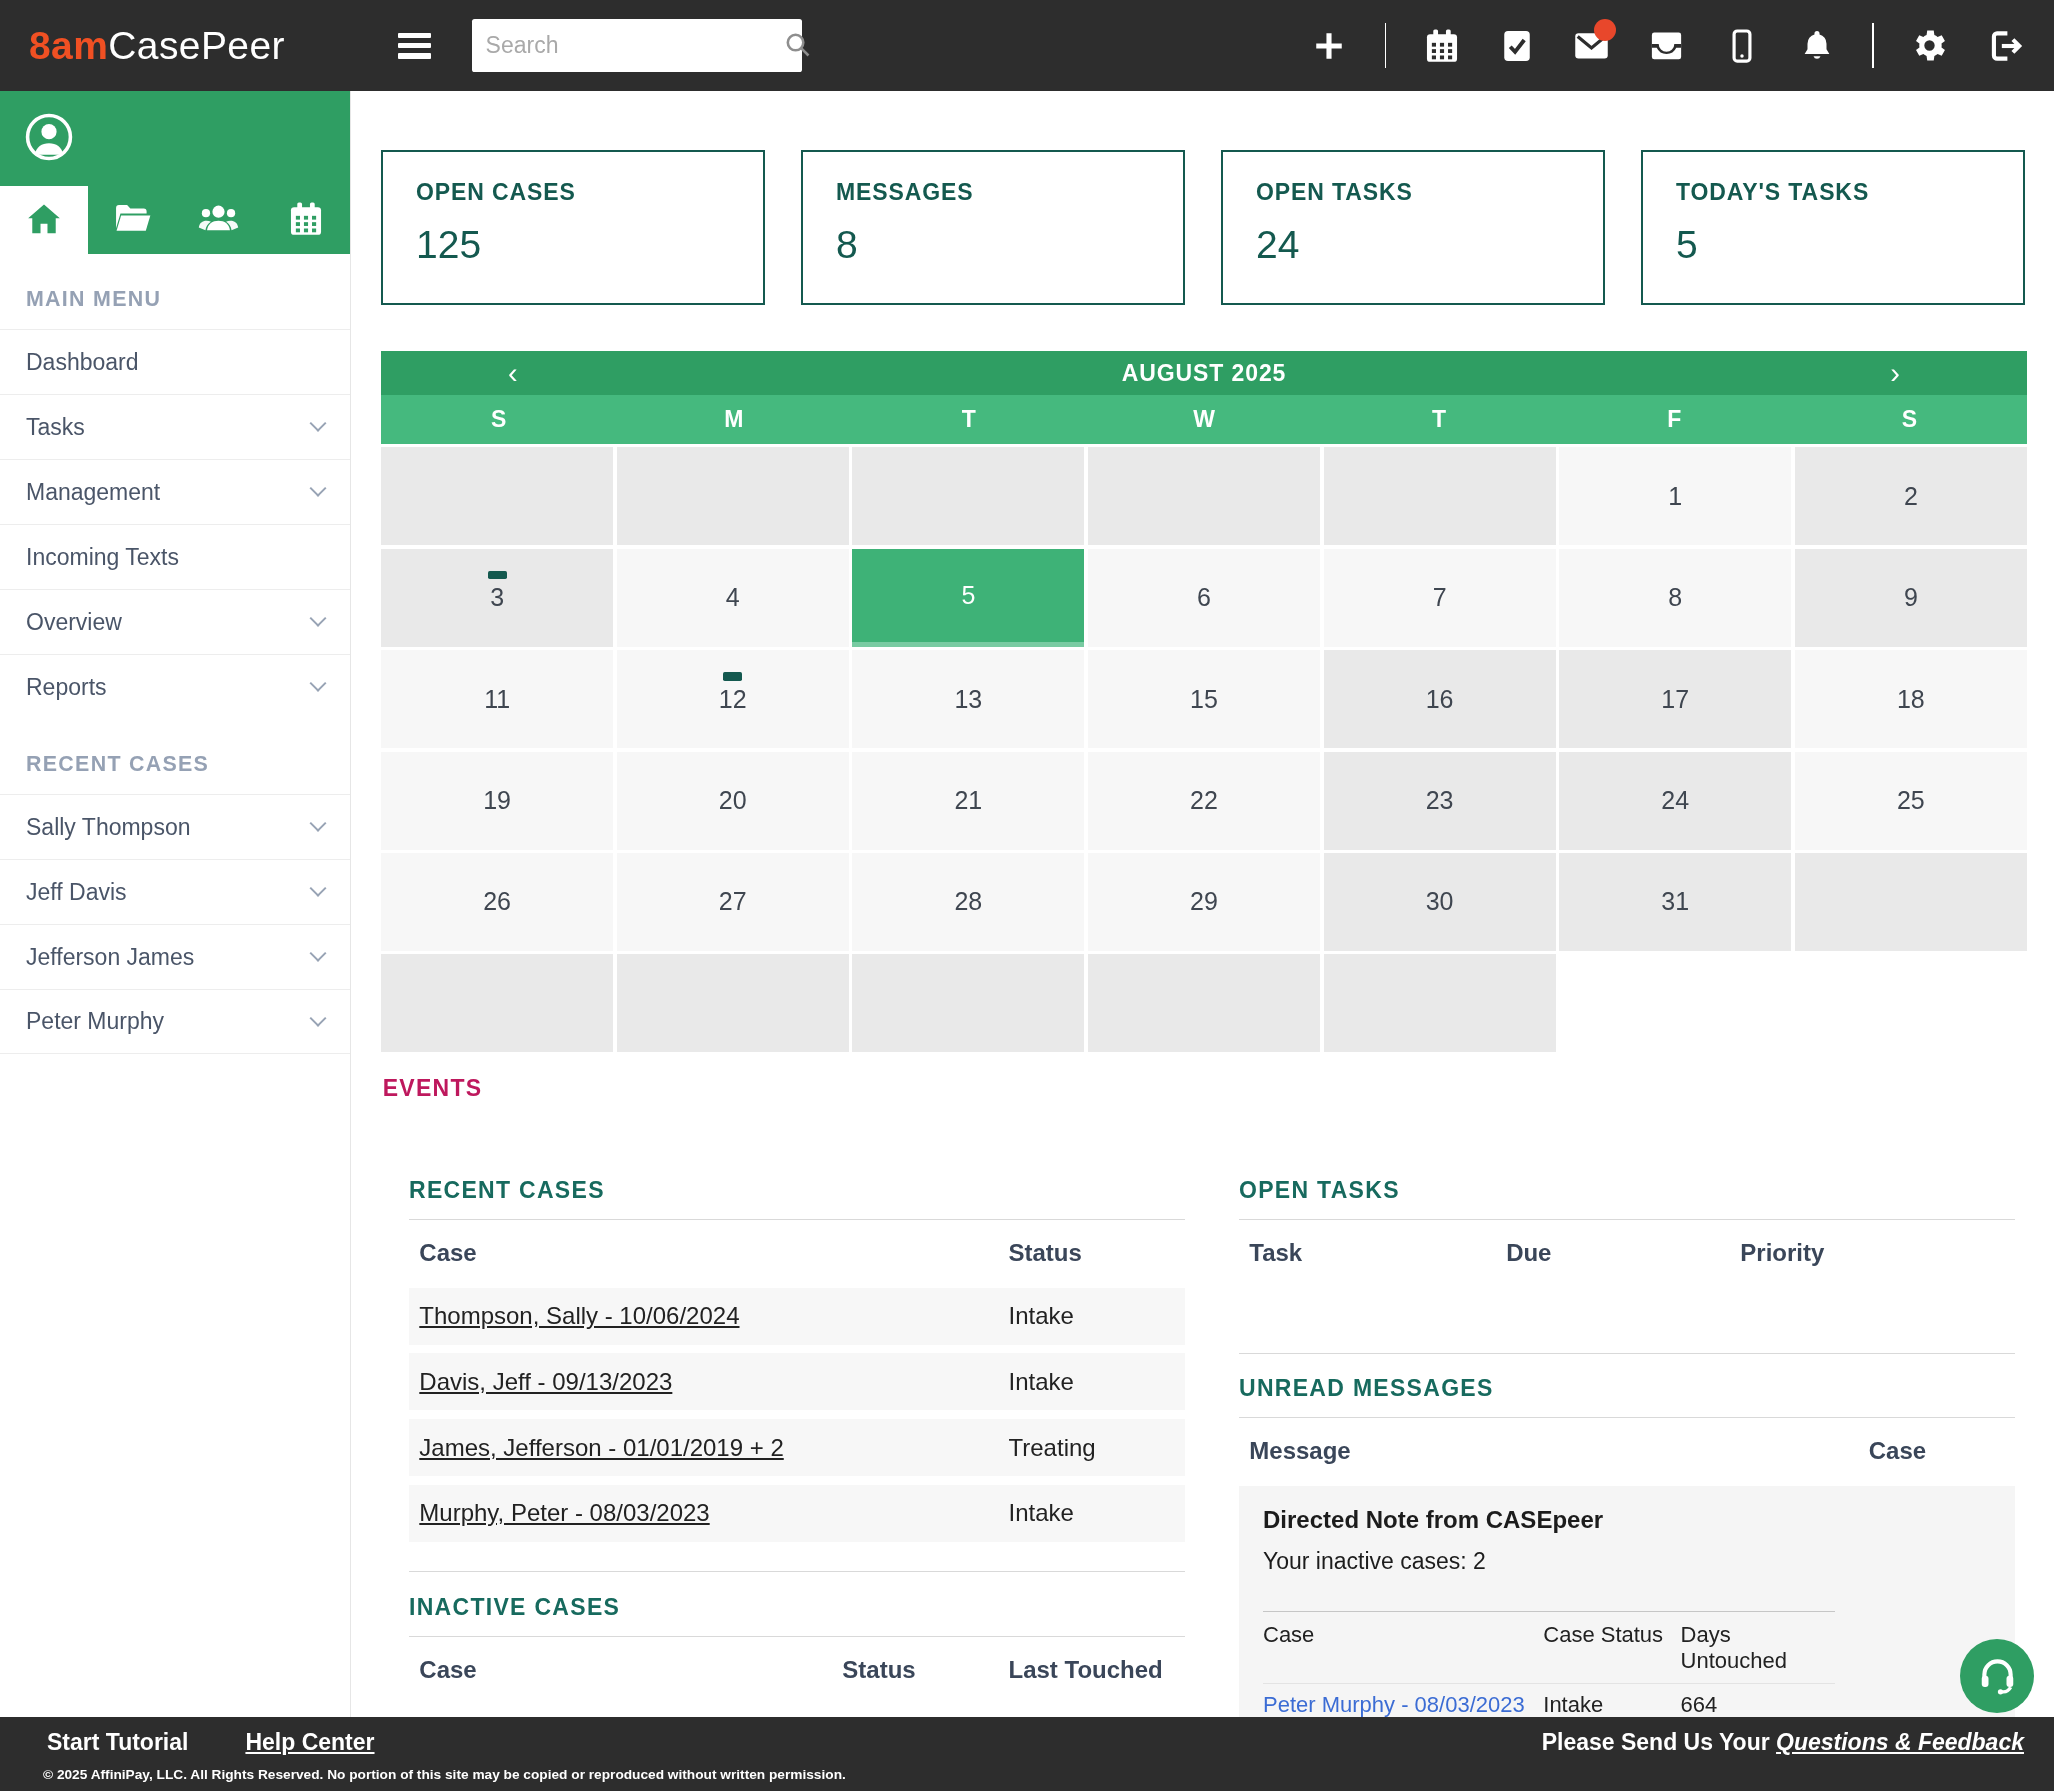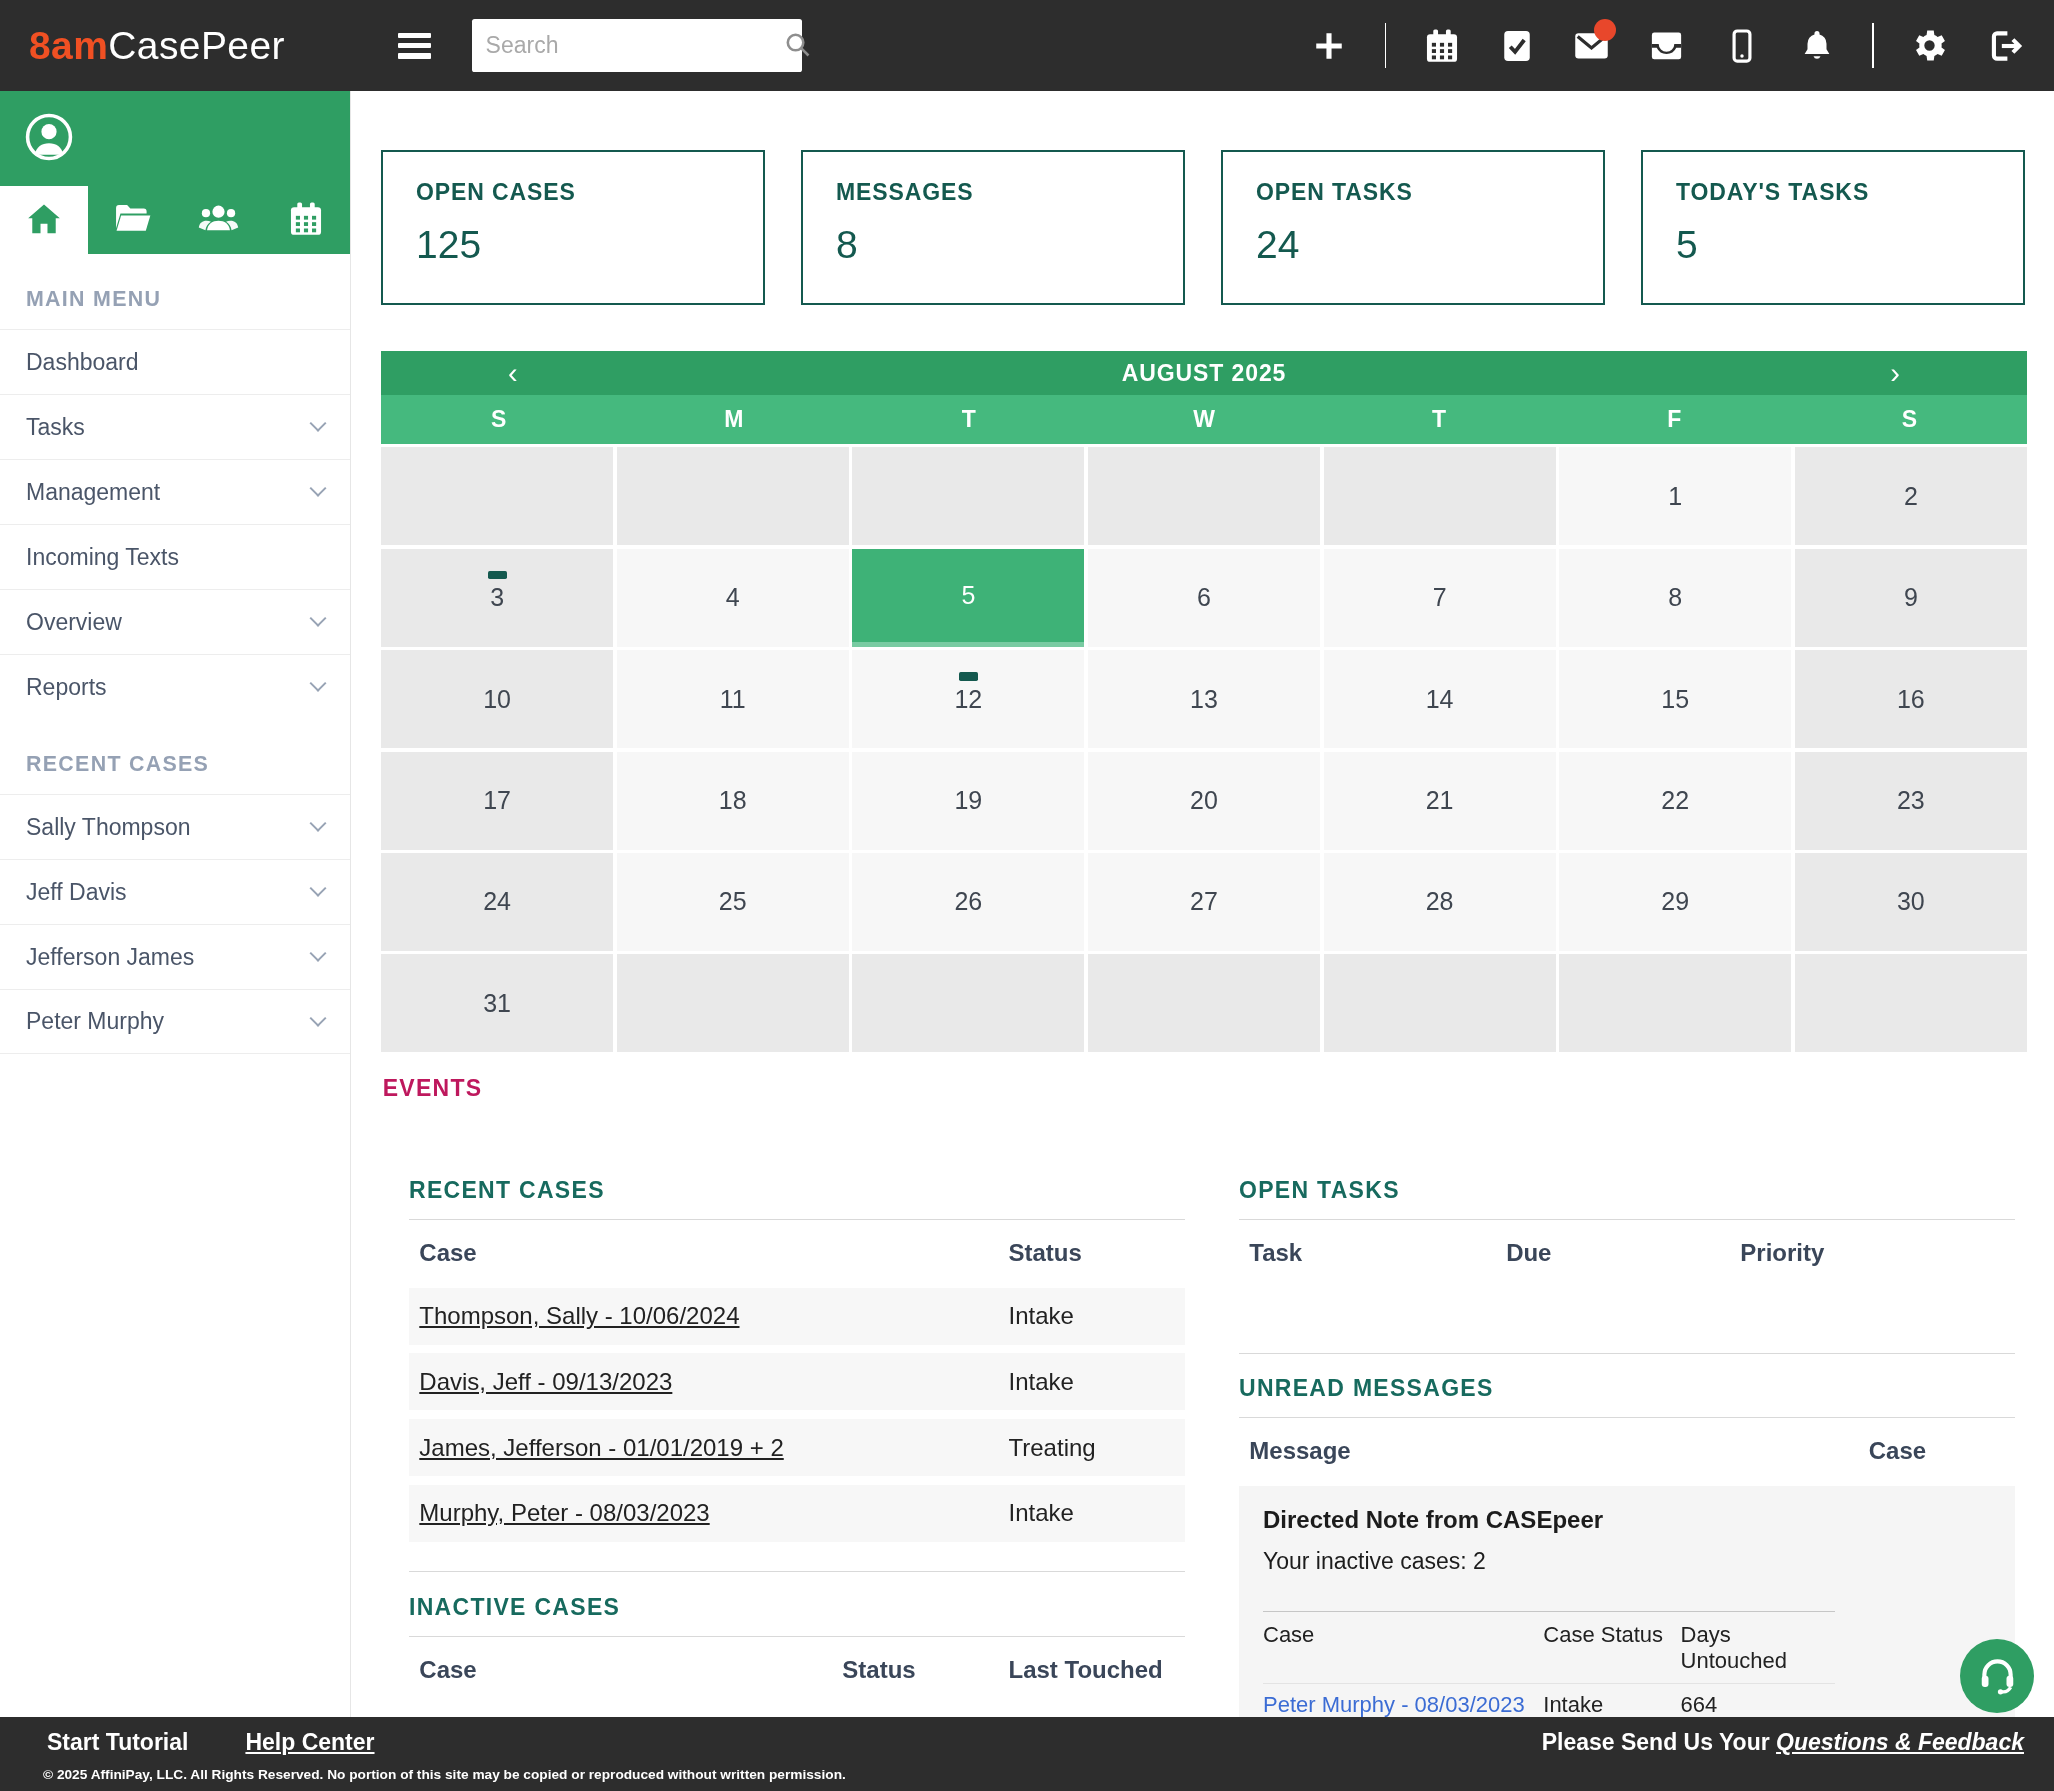--- a/index.html
+++ b/index.html
@@ -384,35 +384,29 @@
           </div>
           <div class="cal-cell light">
             <span class="dnum">7</span>
           </div>
           <div class="cal-cell light">
             <span class="dnum">8</span>
           </div>
           <div class="cal-cell dark">
             <span class="dnum">9</span>
           </div>
-          <div class="cal-cell dark">
-            <span class="dnum">10</span>
-          </div>
           <div class="cal-cell light">
             <span class="dnum">11</span>
           </div>
           <div class="cal-cell light">
             <span class="evt"></span>
             <span class="dnum">12</span>
           </div>
           <div class="cal-cell light">
             <span class="dnum">13</span>
-          </div>
-          <div class="cal-cell light">
-            <span class="dnum">14</span>
           </div>
           <div class="cal-cell light">
             <span class="dnum">15</span>
           </div>
           <div class="cal-cell dark">
             <span class="dnum">16</span>
           </div>
           <div class="cal-cell dark">
             <span class="dnum">17</span>
           </div>

